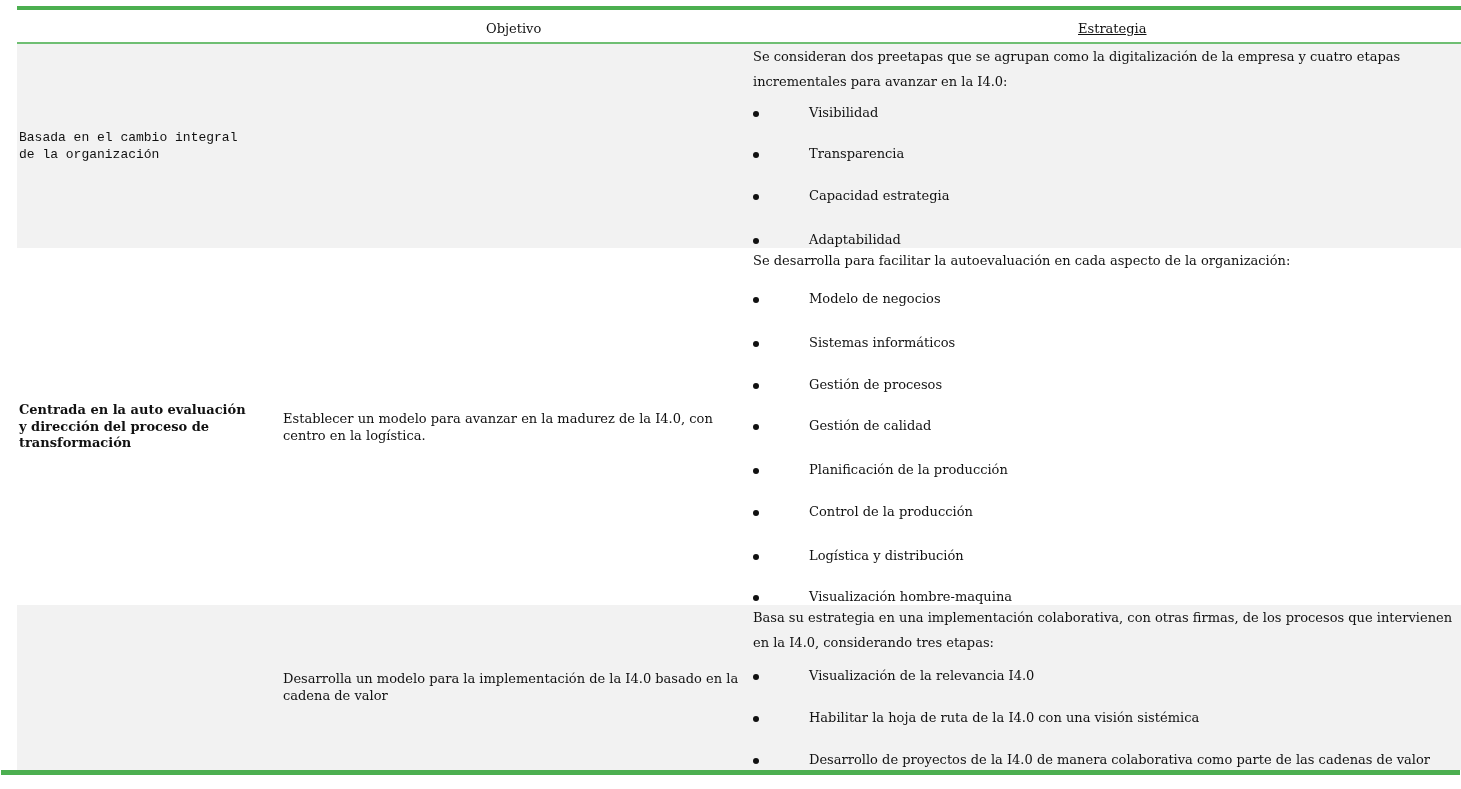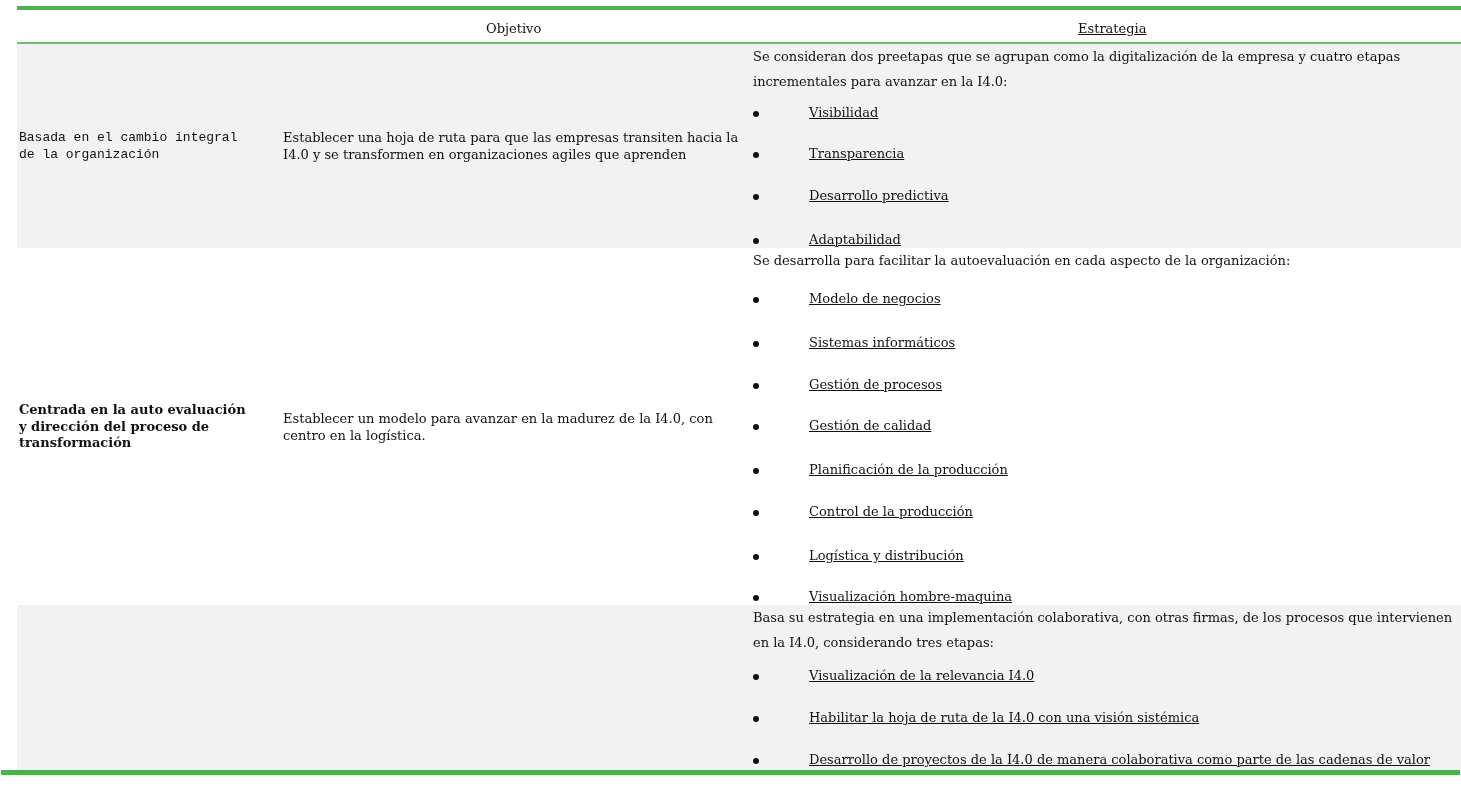--- a/index.html
+++ b/index.html
@@ -13,50 +13,49 @@
   .h-est { left:1061px;text-decoration:underline; }
   .row { position:relative; }
   .row.grey .bg { position:absolute; left:0; top:0; bottom:0; width:1455px; background:#f2f2f2; }
   .cell { position:absolute; line-height:16.5px; }
   .c1 { left:2px; width:230px; }
   .c2 { left:266px; width:460px; }
   .c3 { left:736px; width:715px; top:0; }
   .intro { line-height:25px; }
   .bullet { position:absolute; left:0; }
   .bullet .dot { position:absolute; left:0; top:0; width:6px; height:6px; border-radius:50%; background:#111; margin-top:6px; }
-  .bullet .txt { position:absolute; left:56px; white-space:nowrap;text-decoration:underline; }
+  .bullet .txt { position:absolute; left:56px; white-space:nowrap; }
   .bottom-rule { position:absolute; left:1px; width:1459px; top:770px; height:5px; background:#4caf50; }
 </style>
 </head>
 <body>
 
 <div class="table">
   <div class="top-rule"></div>
   <div class="header">
     <span class="h h-obj">Objetivo</span>
     <span class="h h-est">Estrategia</span>
   </div>
 
   <div class="row grey" style="height:204px;">
     <div class="bg"></div>
     <div class="cell c1" style="top:86px;font-family:Liberation Mono, monospace;">Basada en el cambio integral de la organización</div>
-    <div class="cell c2" style="top:86px;">Establecer una hoja de ruta para que las empresas transiten hacia la I4.0 y se transformen en organizaciones agiles que aprenden</div>
     <div class="cell c3">
       <div class="intro">Se consideran dos preetapas que se agrupan como la digitalización de la empresa y cuatro etapas incrementales para avanzar en la I4.0:</div>
       <div class="bullet" style="top:61px;">
           <span class="dot"></span>
           <span class="txt">Visibilidad</span>
         </div>
       <div class="bullet" style="top:102px;">
           <span class="dot"></span>
           <span class="txt">Transparencia</span>
         </div>
       <div class="bullet" style="top:144px;">
           <span class="dot"></span>
-          <span class="txt">Desarrollo predictiva</span>
+          <span class="txt">Capacidad estrategia</span>
         </div>
       <div class="bullet" style="top:188px;">
           <span class="dot"></span>
           <span class="txt">Adaptabilidad</span>
         </div>
     </div>
   </div>
 
   <div class="row" style="height:357px;">
     <div class="cell c1" style="top:154px;font-weight:bold;">Centrada en la auto evaluación y dirección del proceso de transformación</div>
@@ -93,20 +92,21 @@
         </div>
       <div class="bullet" style="top:341px;">
           <span class="dot"></span>
           <span class="txt">Visualización hombre-maquina</span>
         </div>
     </div>
   </div>
 
   <div class="row grey" style="height:165px;">
     <div class="bg"></div>
+    <div class="cell c2" style="top:66px;">Desarrolla un modelo para la implementación de la I4.0 basado en la cadena de valor</div>
     <div class="cell c3">
       <div class="intro">Basa su estrategia en una implementación colaborativa, con otras firmas, de los procesos que intervienen en la I4.0, considerando tres etapas:</div>
       <div class="bullet" style="top:63px;">
           <span class="dot"></span>
           <span class="txt">Visualización de la relevancia I4.0</span>
         </div>
       <div class="bullet" style="top:105px;">
           <span class="dot"></span>
           <span class="txt">Habilitar la hoja de ruta de la I4.0 con una visión sistémica</span>
         </div>

